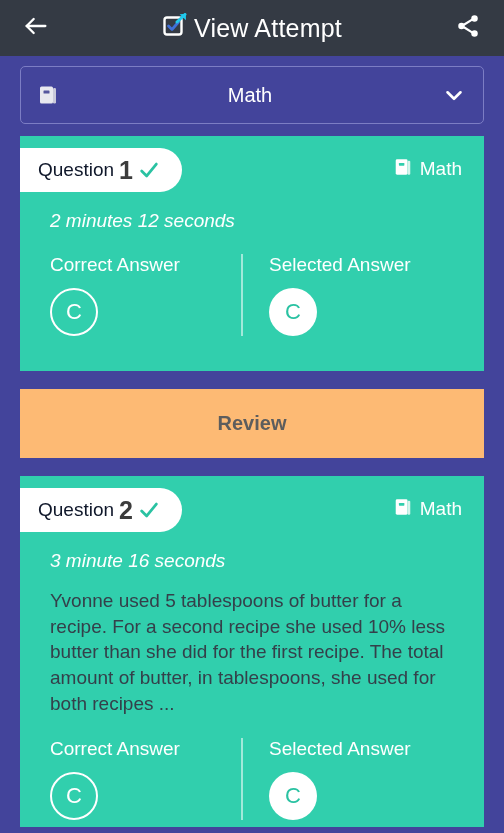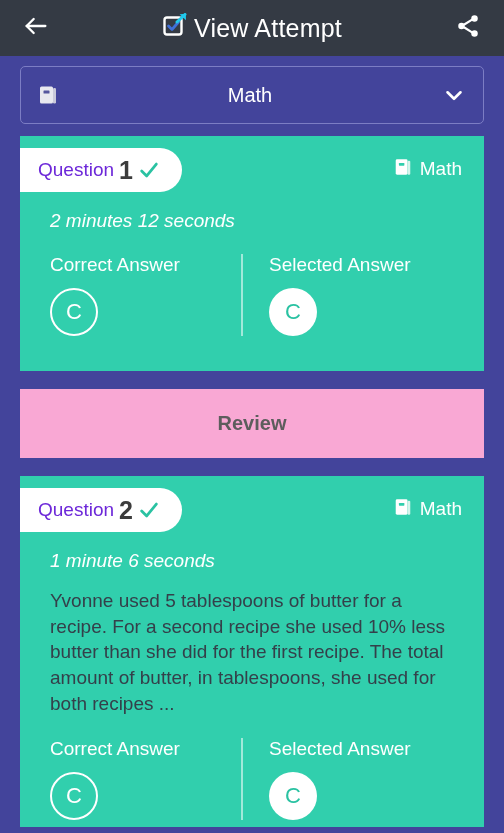--- a/index.html
+++ b/index.html
@@ -107,21 +107,21 @@
     border-radius: 0 26px 26px 0;
     height: 44px;
     display: flex;
     align-items: center;
     gap: 5px;
     padding: 0 22px 0 18px;
     margin-left: 0;
   }
   .qbadge-text {
     font-size: 19px;
-    color: #6d28d9;
+    color: #0f172a;
   }
   .qbadge-num {
     font-size: 25px;
     font-weight: bold;
     color: #3c3c3c;
     line-height: 1;
   }
   .qbadge-check { display: flex; align-items: center; }
 
   .qsubject {
@@ -181,21 +181,21 @@
     border: 2px solid #ffffff;
     color: #ffffff;
     background: transparent;
   }
   .answer-circle.filled {
     background: #ffffff;
     color: #2ac2a2;
   }
 
   .review-bar {
-    background: #f9a8d4;
+    background: #fdba74;
     height: 69px;
     display: flex;
     align-items: center;
     justify-content: center;
     cursor: pointer;
   }
   .review-bar-text {
     font-size: 20px;
     font-weight: bold;
     color: #5d5d5d;
@@ -327,21 +327,21 @@
               <rect x="3" y="2.5" width="13" height="17" rx="1.5" fill="#ffffff"></rect>
               <rect x="16" y="4" width="3" height="15.5" rx="1.2" fill="#d6f4ec"></rect>
               <rect x="6.5" y="6.5" width="6" height="3" rx="0.6" fill="#31cfad"></rect>
             </svg>
           </span>
           <span class="qsubject-label">Math</span>
         </div>
       </div>
 
       <div class="qbody">
-        <div class="qtime">1 minute 6 seconds</div>
+        <div class="qtime">3 minute 16 seconds</div>
         <div class="qtext">Yvonne used 5 tablespoons of butter for a recipe. For a second recipe she used 10% less butter than she did for the first recipe. The total amount of butter, in tablespoons, she used for both recipes ...</div>
 
         <div class="answers">
           <div class="answer-col">
             <div class="answer-head">Correct Answer</div>
             <div class="answer-circle outline">C</div>
           </div>
           <div class="answer-col selected">
             <div class="answer-head">Selected Answer</div>
             <div class="answer-circle filled">C</div>

